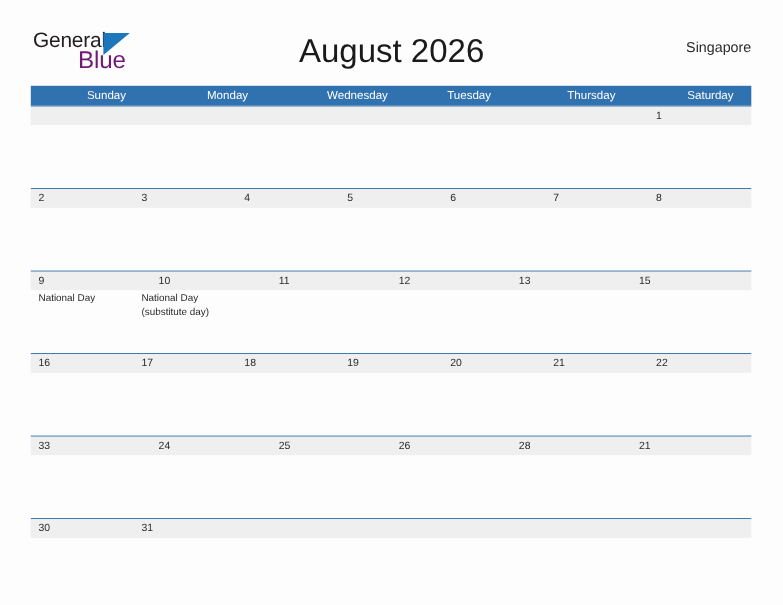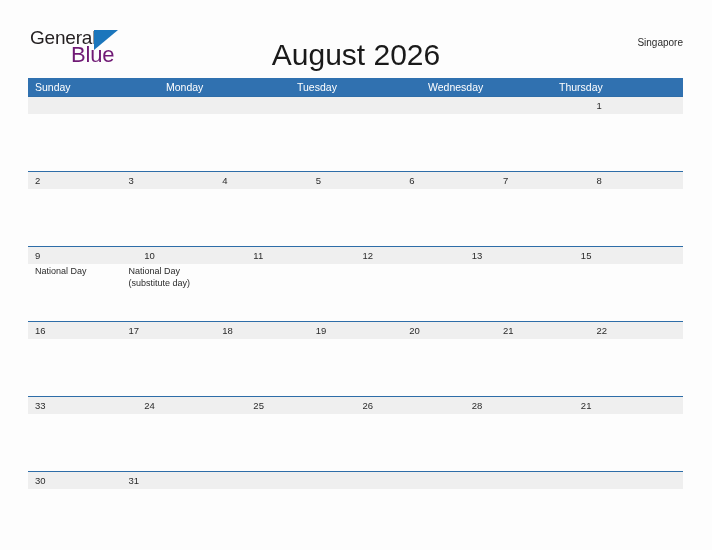--- a/index.html
+++ b/index.html
@@ -63,35 +63,35 @@
     position: absolute;
     left: 62px;
     top: 1px;
     width: 28px;
     height: 22px;
   }
 
   .cal-title {
     position: absolute;
     left: 0;
-    top: 12px;
+    top: 4px;
     width: 712px;
     text-align: center;
     font-size: 30px;
     font-weight: 400;
     color: #1a1a1a;
     line-height: 42px;
     letter-spacing: 0px;
   }
 
   .cal-locale {
     position: absolute;
     right: 29px;
     top: 12px;
-    font-size: 10px;
+    font-size: 13px;
     color: #2b2b2b;
     line-height: 18px;
     white-space: nowrap;
   }
 
   
   .grid {
     position: absolute;
     left: 28px;
     top: 78px;
@@ -106,20 +106,21 @@
   }
   .dow {
     flex: 1 1 0;
     font-size: 10.5px;
     color: #ffffff;
     line-height: 18px;
     padding-left: 7px;
     box-sizing: border-box;
     white-space: nowrap;
     overflow: hidden;
+    margin-left: 44px;
   }
 
   .week {
     width: 655px;
     border-top: 1.4px solid #2e6da8;
     box-sizing: border-box;
   }
   .week:first-of-type {
     border-top: none;
   }
@@ -182,23 +183,24 @@
 
     <div class="cal-locale">Singapore</div>
 
   </div>
 
   <div class="grid">
 
     <div class="dow-row">
       <div class="dow">Sunday</div>
       <div class="dow">Monday</div>
+      <div class="dow">Wednesday</div>
       <div class="dow">Tuesday</div>
-      <div class="dow">Wednesday</div>
       <div class="dow">Thursday</div>
+      <div class="dow">Saturday</div>
     </div>
 
     <div class="week">
       <div class="week-nums">
         <div class="daynum"></div>
         <div class="daynum"></div>
         <div class="daynum"></div>
         <div class="daynum"></div>
         <div class="daynum"></div>
         <div class="daynum"></div>

